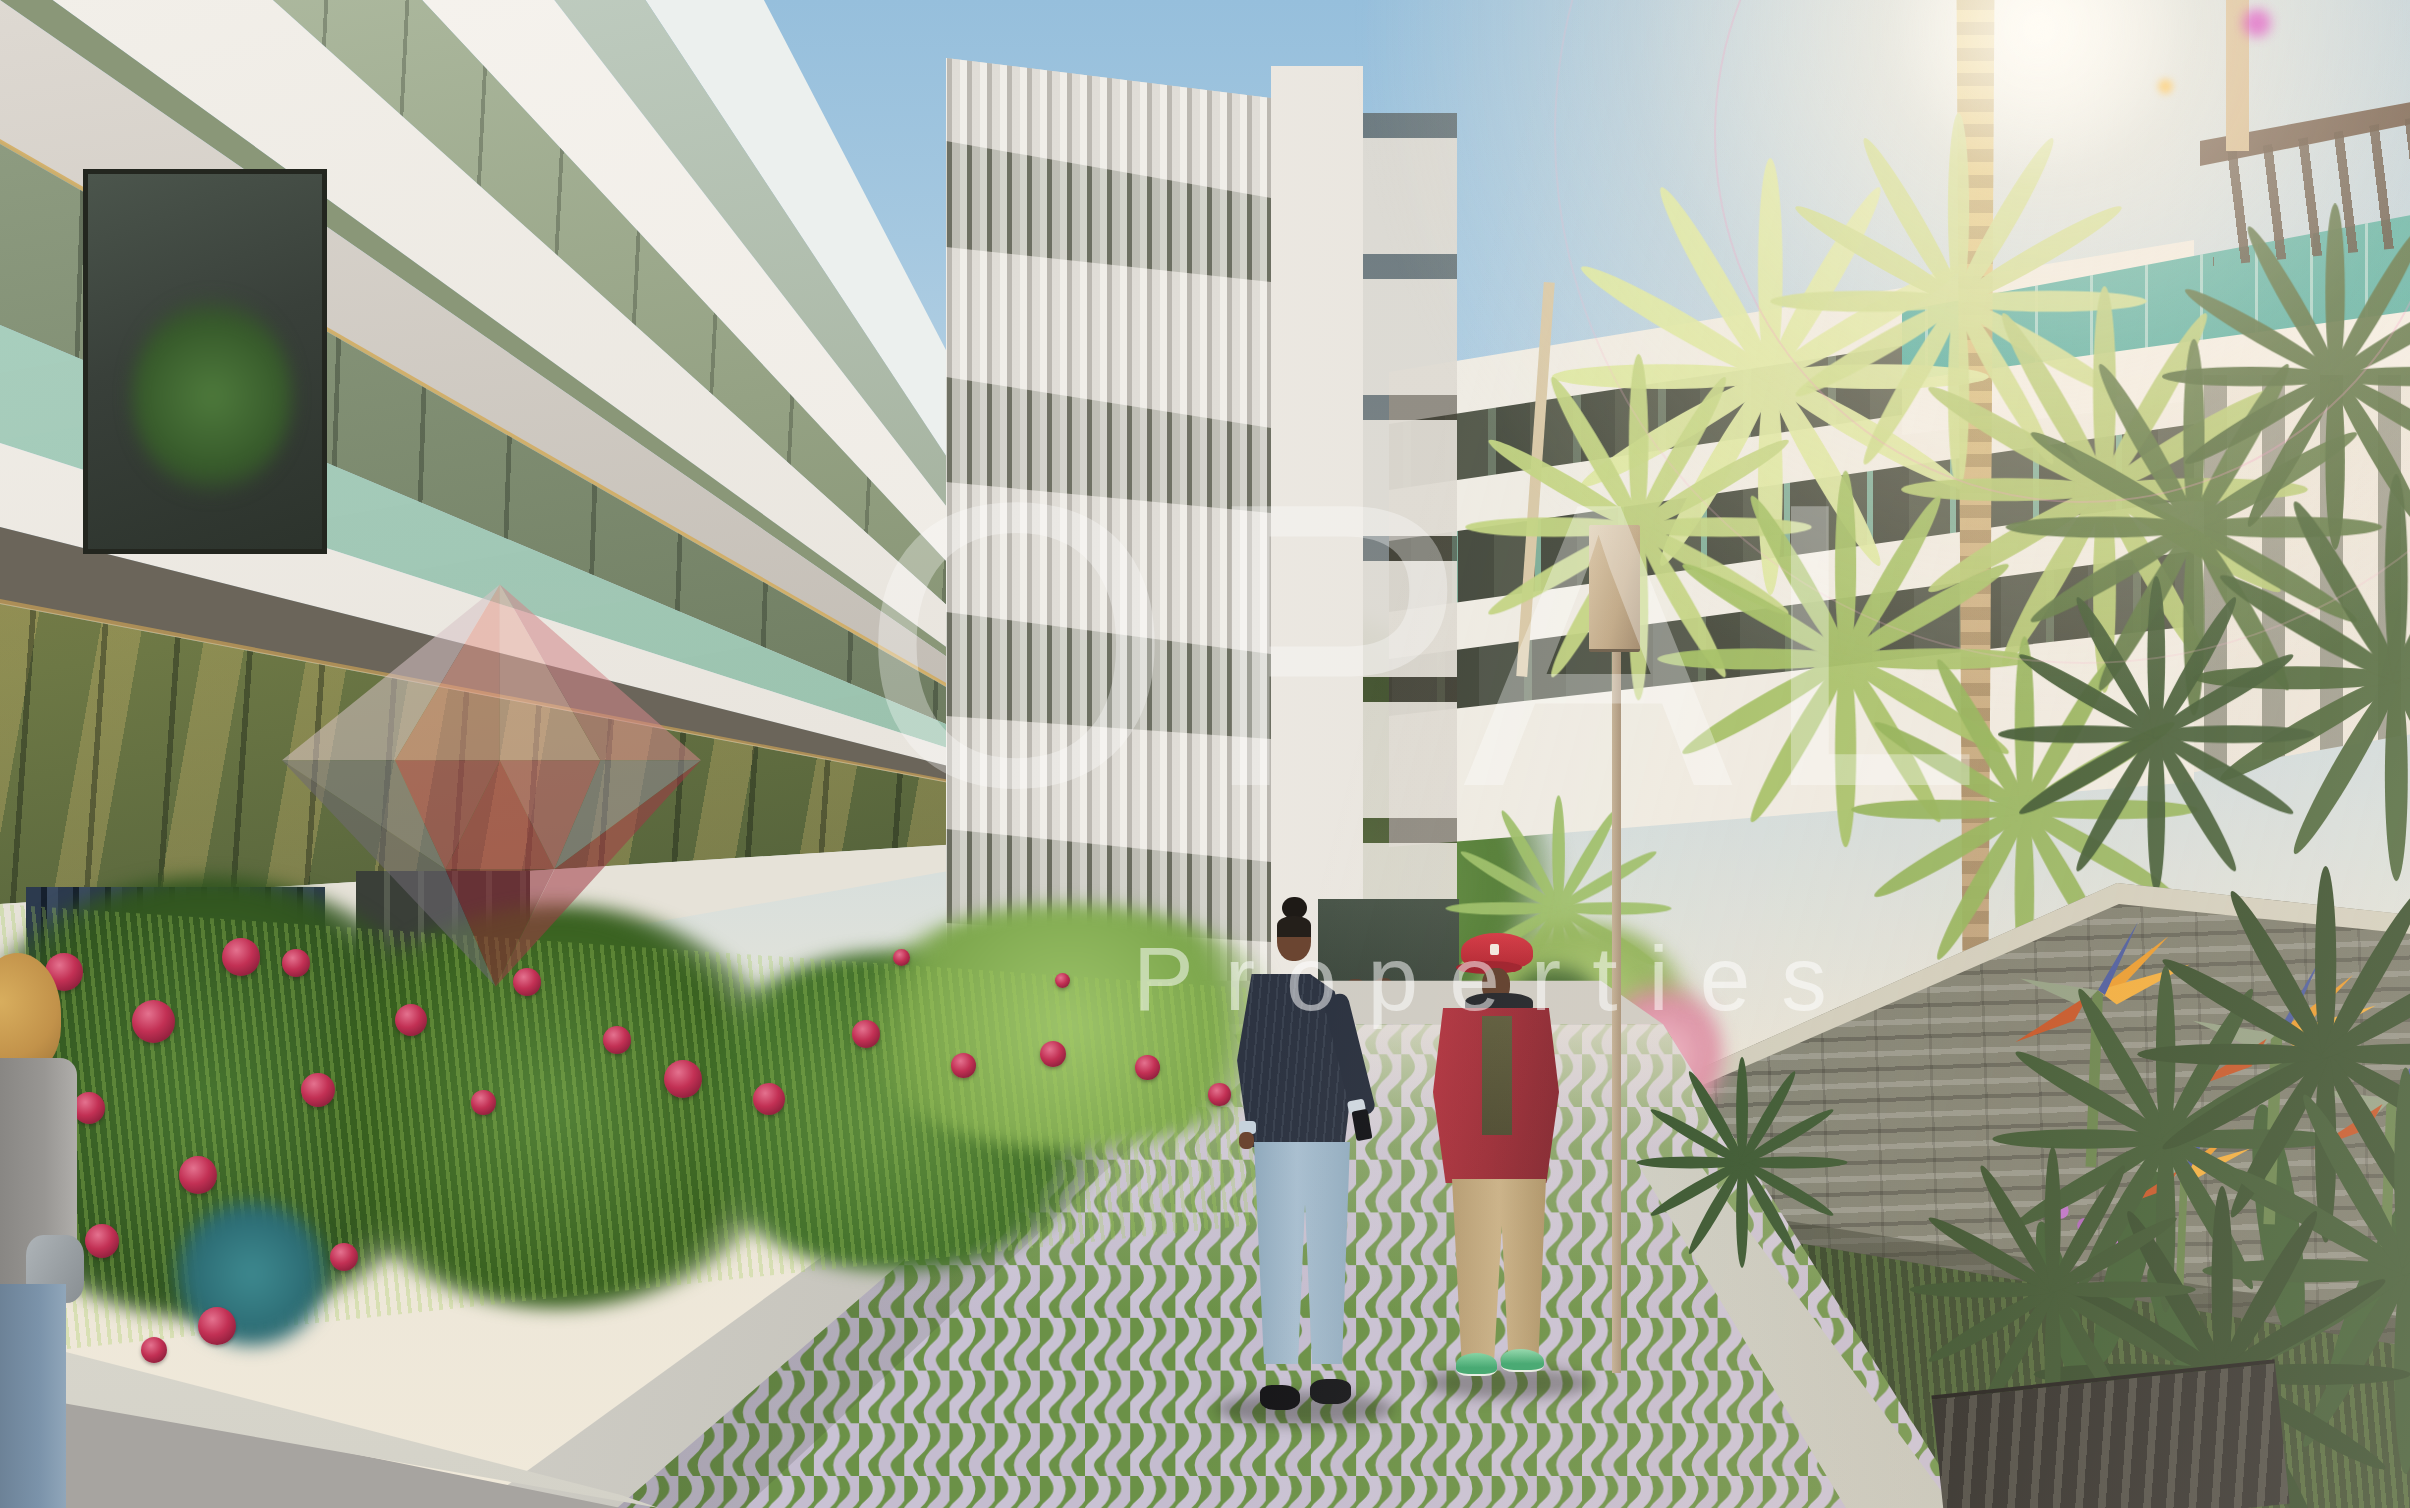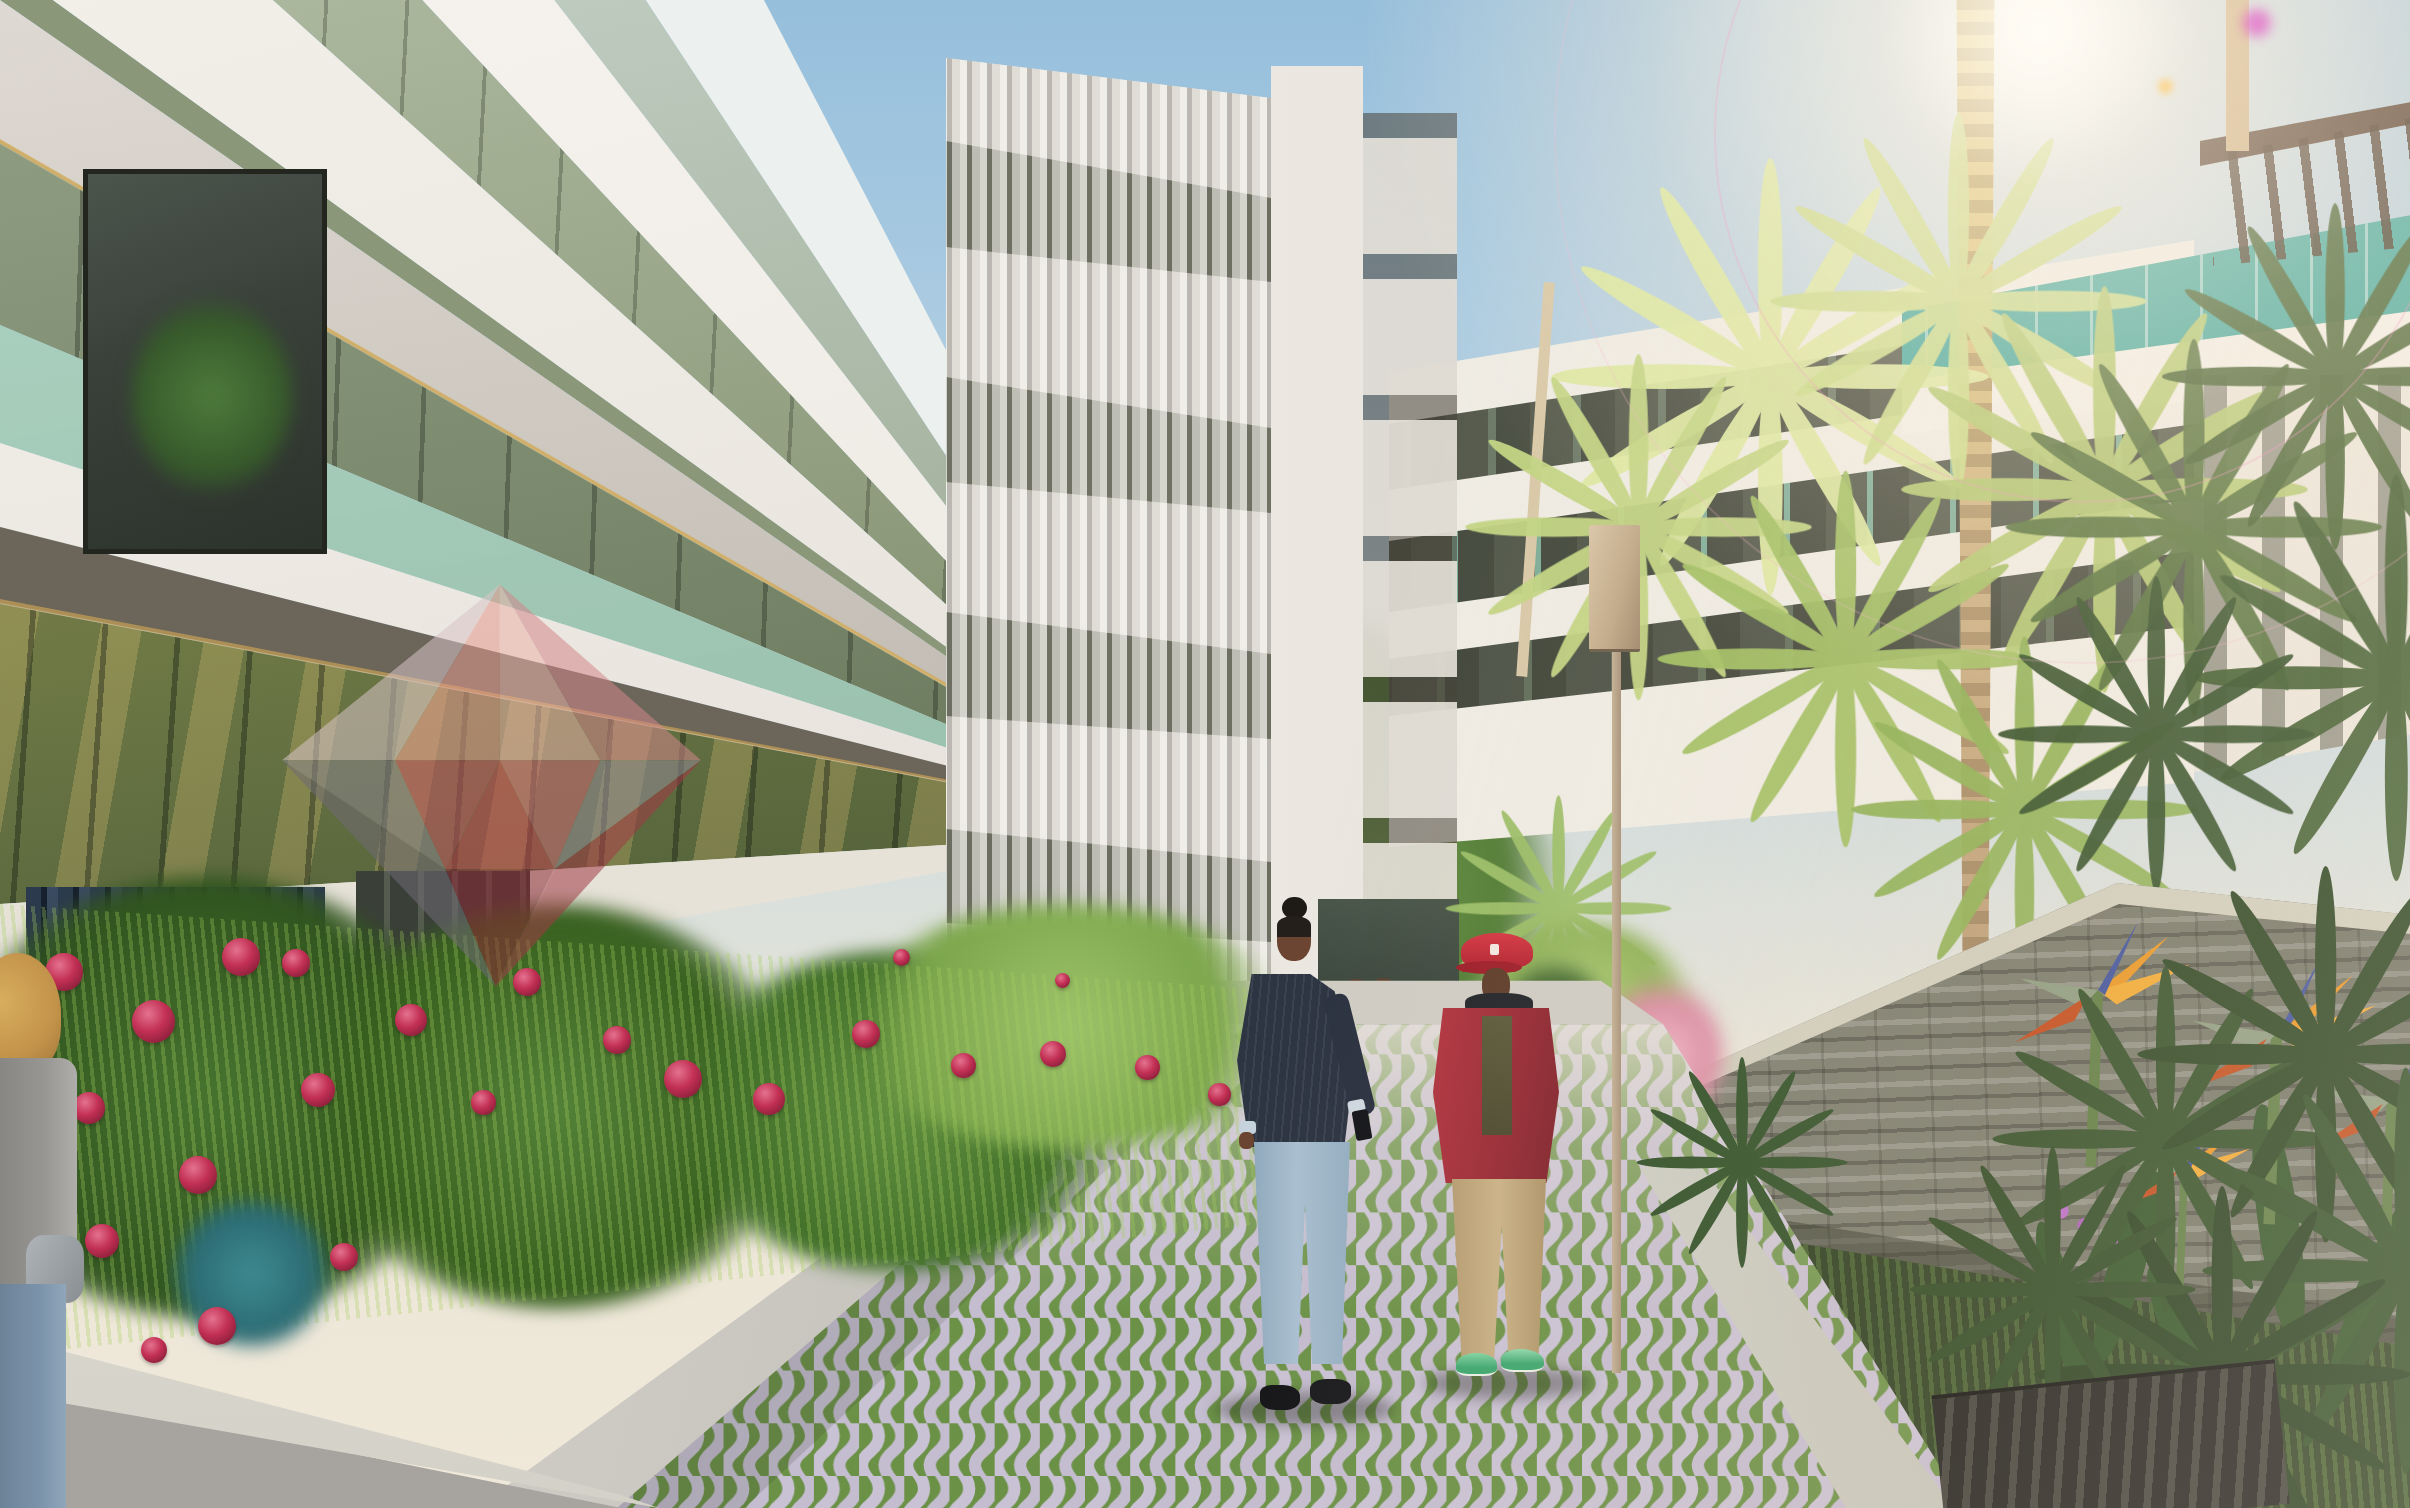--- a/index.html
+++ b/index.html
@@ -268,15 +268,17 @@
     <polygon points="52,2 76,44 100,44" fill="#d2878a"></polygon>
     <polygon points="0,44 27,44 39,70" fill="#8a858d"></polygon>
     <polygon points="27,44 52,44 39,70" fill="#c25560"></polygon>
     <polygon points="52,44 65,70 39,70" fill="#bf4550"></polygon>
     <polygon points="52,44 76,44 65,70" fill="#cb6a76"></polygon>
     <polygon points="76,44 100,44 65,70" fill="#938b95"></polygon>
     <polygon points="0,44 39,70 51,98" fill="#6f6a74"></polygon>
     <polygon points="39,70 65,70 51,98" fill="#8c2836"></polygon>
     <polygon points="65,70 100,44 51,98" fill="#a03a46"></polygon>
   </svg>
+  <div class="wm-brand">OPAL</div>
+  <div class="wm-sub">Properties</div>
 
 </div>
 
 
 </body></html>

